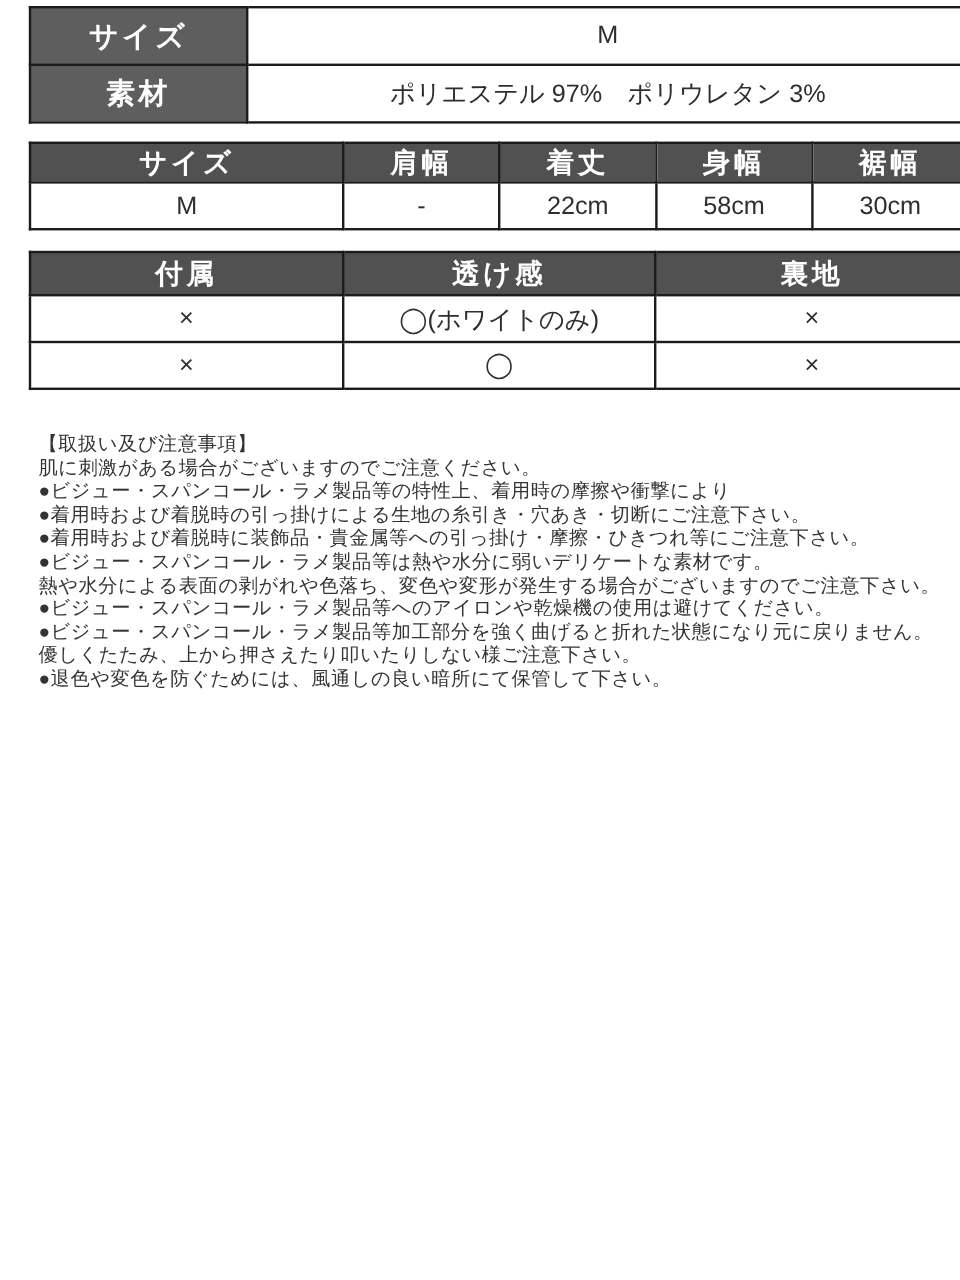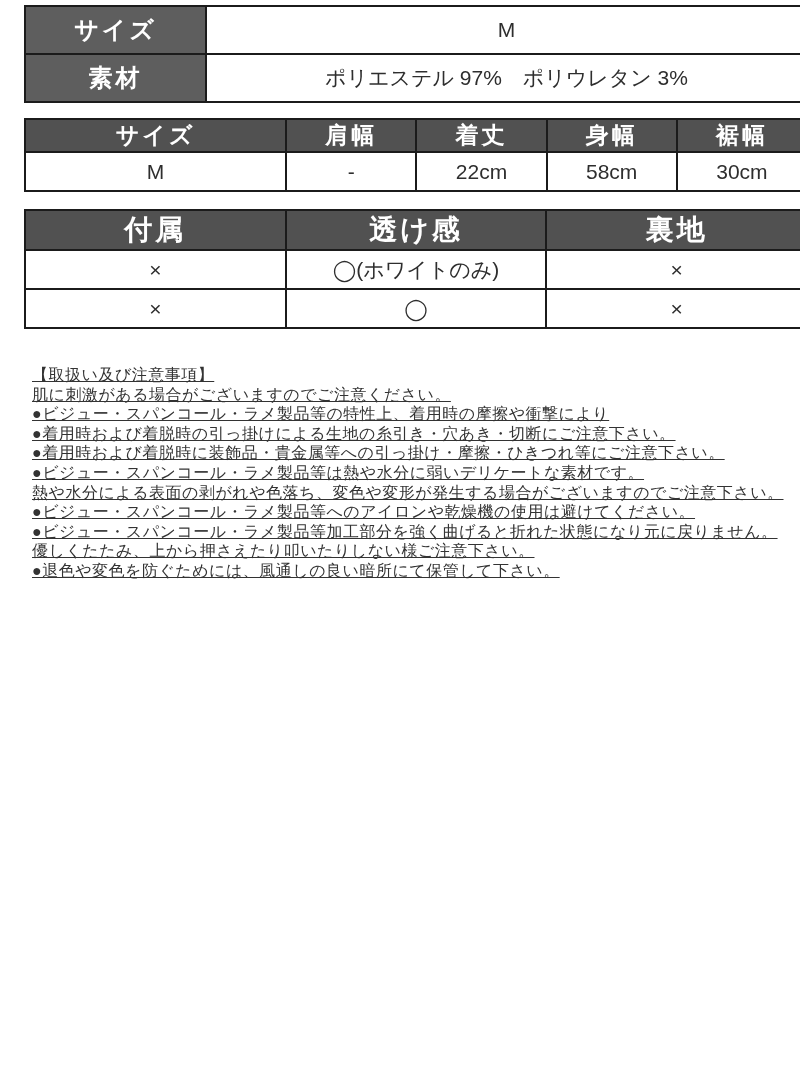--- a/index.html
+++ b/index.html
@@ -51,32 +51,32 @@
   
   .size-table { margin-top: 15px; }
   .size-table th { height: 30px; background: #515151; font-size: 23px; }
   .size-table td { height: 37px; }
   .size-table .col-size { width: 33.4%; }
   .size-table .col-m { width: 16.65%; }
 
   
   .feature-table { margin-top: 17px; }
   .feature-table col { width: 33.33%; }
-  .feature-table th { height: 34px; background: #515151; font-size: 28px; }
+  .feature-table th { height: 34px; background: #515151; font-size: 23px; }
   .feature-table td { height: 37px; }
 
   
   .notes {
     margin: 36px 0 0 32px;
     font-size: 16px;
     line-height: 19.6px;
     color: #333333;
     letter-spacing: 0.5px;
   }
-  .notes div { white-space: nowrap; text-decoration: underline; }
+  .notes div { white-space: nowrap; }
 </style>
 </head>
 <body>
 
 <div class="page">
 
   <table class="spec-table">
     <tbody>
         <tr>
       <th>サイズ</th>

